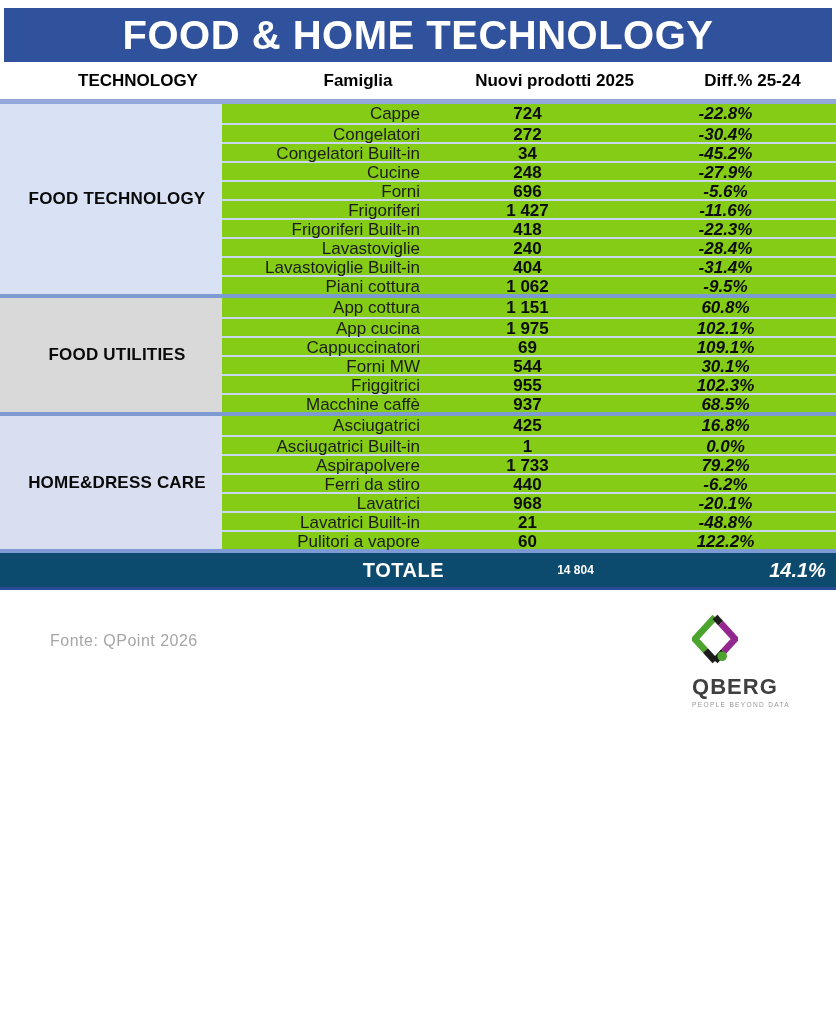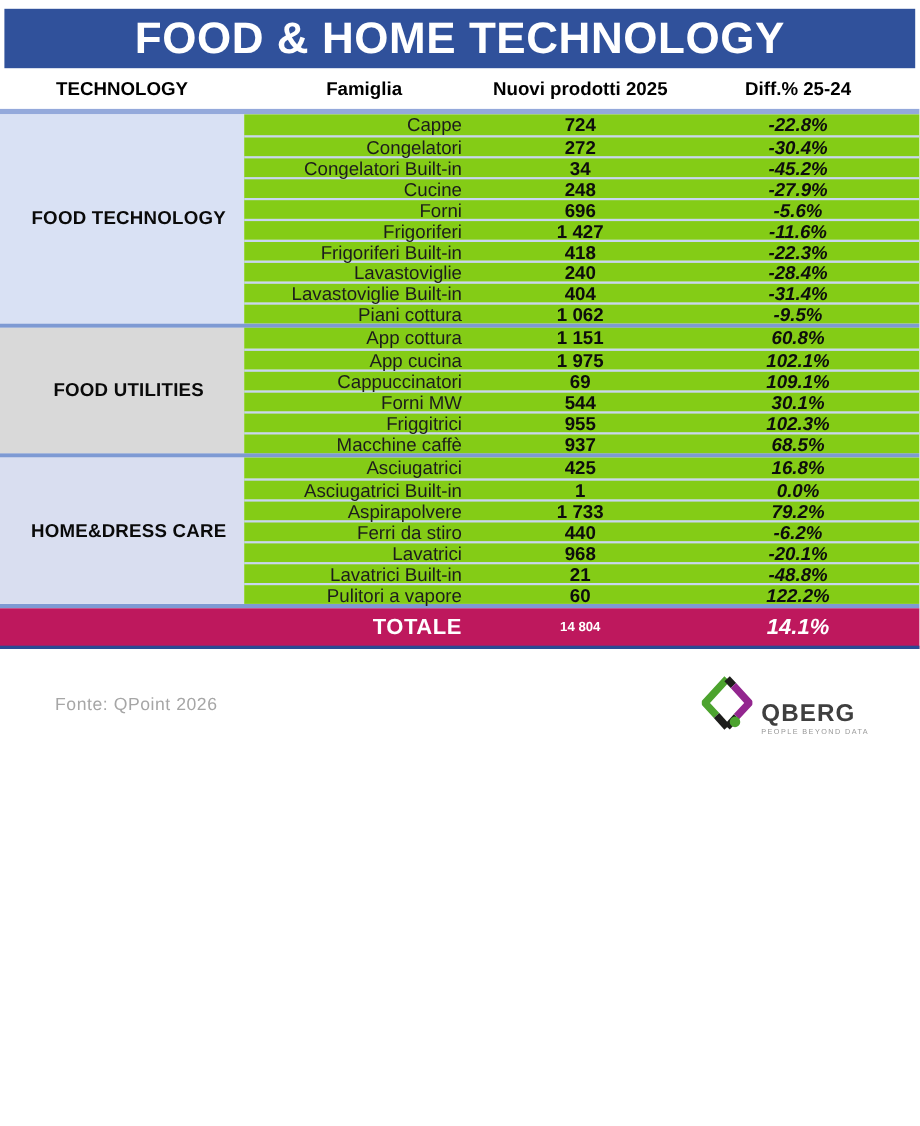--- a/index.html
+++ b/index.html
@@ -24,20 +24,21 @@
     font-weight: 800;
     letter-spacing: 0.5px;
   }
 
   
   .colheads {
     display: grid;
     grid-template-columns: 222px 218px 175px 221px;
     height: 37px;
     align-items: center;
+    padding-left: 27px;
   }
   .colheads span {
     text-align: center;
     font-size: 17px;
     font-weight: 800;
     white-space: nowrap;
     color: #000;
   }
   .divider-top { height: 5px; margin: 0; }
 
@@ -99,21 +100,21 @@
     position: relative;
     height: 70px;
     margin-top: 12px;
   }
   .source-note {
     position: absolute; left: 50px; top: 30px;
     font-size: 16px; color: #A6A6A6; letter-spacing: 0.5px;
   }
   .logo {
     position: absolute; right: 46px; top: 12px;
-    display: flex; align-items: flex-end; gap: 8px;
+    display: flex; align-items: flex-start; gap: 8px; flex-direction: column;
   }
   .logo-text-wrap { display: flex; flex-direction: column; }
   .logo-word {
     font-size: 22px; font-weight: 600; color: #3f3f3f; letter-spacing: 1px; line-height: 1;
   }
   .logo-tagline {
     font-size: 6.6px; color: #979797; letter-spacing: 1.3px; margin-top: 3px; white-space: nowrap;
   }
 </style>
 </head>
@@ -269,21 +270,21 @@
           <div class="data-row">
             <span class="cell-famiglia">Pulitori a vapore</span>
             <span class="cell-nuovi">60</span>
             <span class="cell-diff">122.2%</span>
           </div>
         </div>
       </div>
       <div class="group-sep" style="background: rgb(126, 154, 211);"></div>
     </div>
 
-  <div class="total-row" style="background: #be185d; border-bottom: 3px solid rgb(42, 74, 148);">
+  <div class="total-row" style="background: #0c4a6e; border-bottom: 3px solid rgb(42, 74, 148); gap: 24px;">
     <span class="total-label">TOTALE</span>
     <span class="total-nuovi">14 804</span>
     <span class="total-diff">14.1%</span>
   </div>
 
   <footer class="footer">
     <span class="source-note">Fonte: QPoint 2026</span>
     <div class="logo">
       <span>
         <svg width="46" height="50" viewBox="0 0 48 52" aria-hidden="true">

